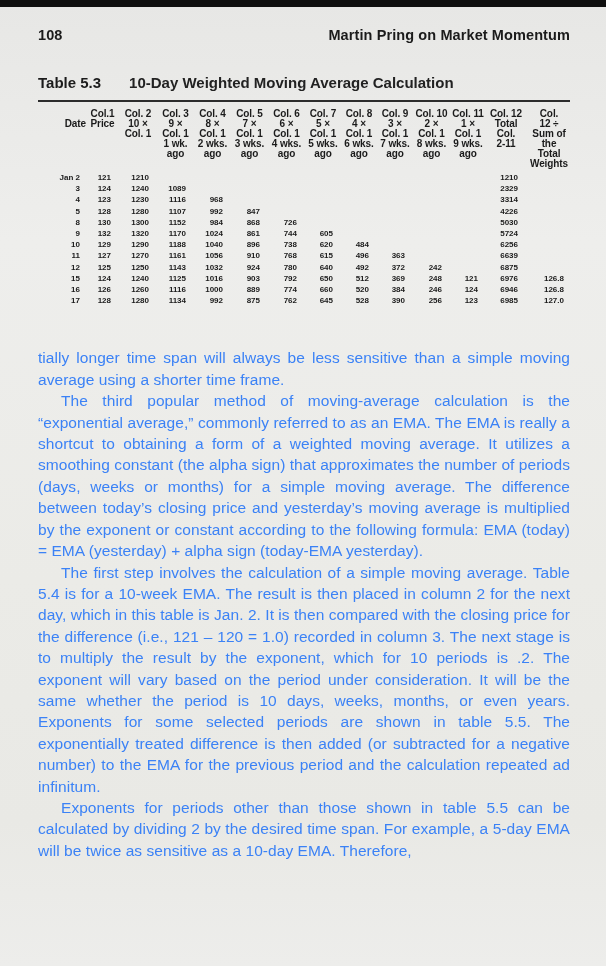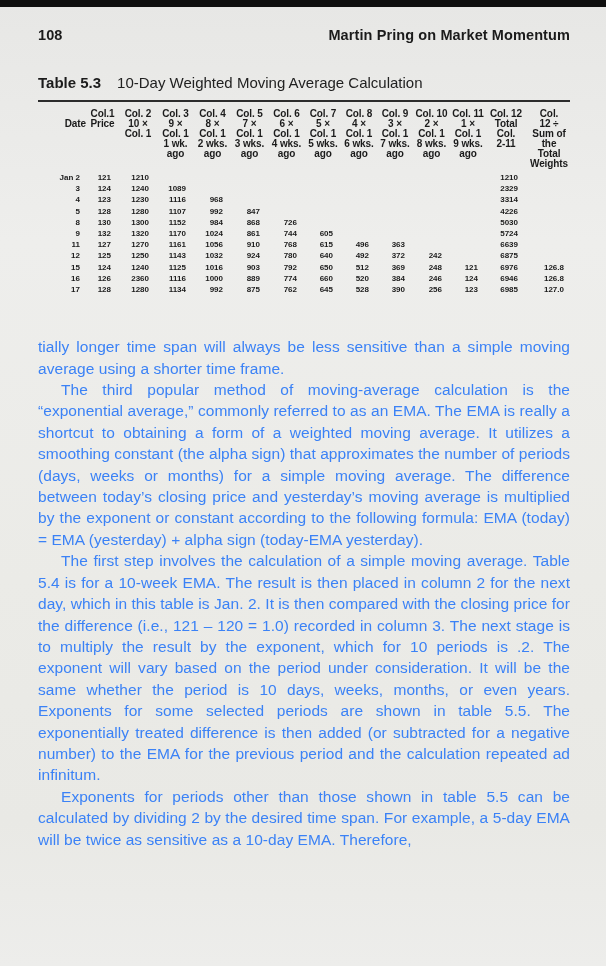--- a/index.html
+++ b/index.html
@@ -35,22 +35,23 @@
     margin-top: 31px;
     font-size: 15px;
     padding-bottom: 9px;
     border-bottom: 2px solid #2c2c2c;
   }
   .table-heading .label {
     font-weight: bold;
     margin-right: 16px;
   }
   .table-heading .title {
-    font-weight: normal;
+    font-weight: bold;
     color: #222;
+    margin-left: 12px;
   }
   table.wma {
     margin-top: 7px;
     width: 532px;
     border-collapse: collapse;
     table-layout: fixed;
   }
   table.wma th {
     font-size: 10px;
     line-height: 10px;
@@ -271,20 +272,36 @@
           <td>744</td>
           <td>605</td>
           <td></td>
           <td></td>
           <td></td>
           <td></td>
           <td>5724</td>
           <td></td>
         </tr>
         <tr>
+          <td>10</td>
+          <td>129</td>
+          <td>1290</td>
+          <td>1188</td>
+          <td>1040</td>
+          <td>896</td>
+          <td>738</td>
+          <td>620</td>
+          <td>484</td>
+          <td></td>
+          <td></td>
+          <td></td>
+          <td>6256</td>
+          <td></td>
+        </tr>
+        <tr>
           <td>11</td>
           <td>127</td>
           <td>1270</td>
           <td>1161</td>
           <td>1056</td>
           <td>910</td>
           <td>768</td>
           <td>615</td>
           <td>496</td>
           <td>363</td>
@@ -321,21 +338,21 @@
           <td>512</td>
           <td>369</td>
           <td>248</td>
           <td>121</td>
           <td>6976</td>
           <td>126.8</td>
         </tr>
         <tr>
           <td>16</td>
           <td>126</td>
-          <td>2360</td>
+          <td>1260</td>
           <td>1116</td>
           <td>1000</td>
           <td>889</td>
           <td>774</td>
           <td>660</td>
           <td>520</td>
           <td>384</td>
           <td>246</td>
           <td>124</td>
           <td>6946</td>

